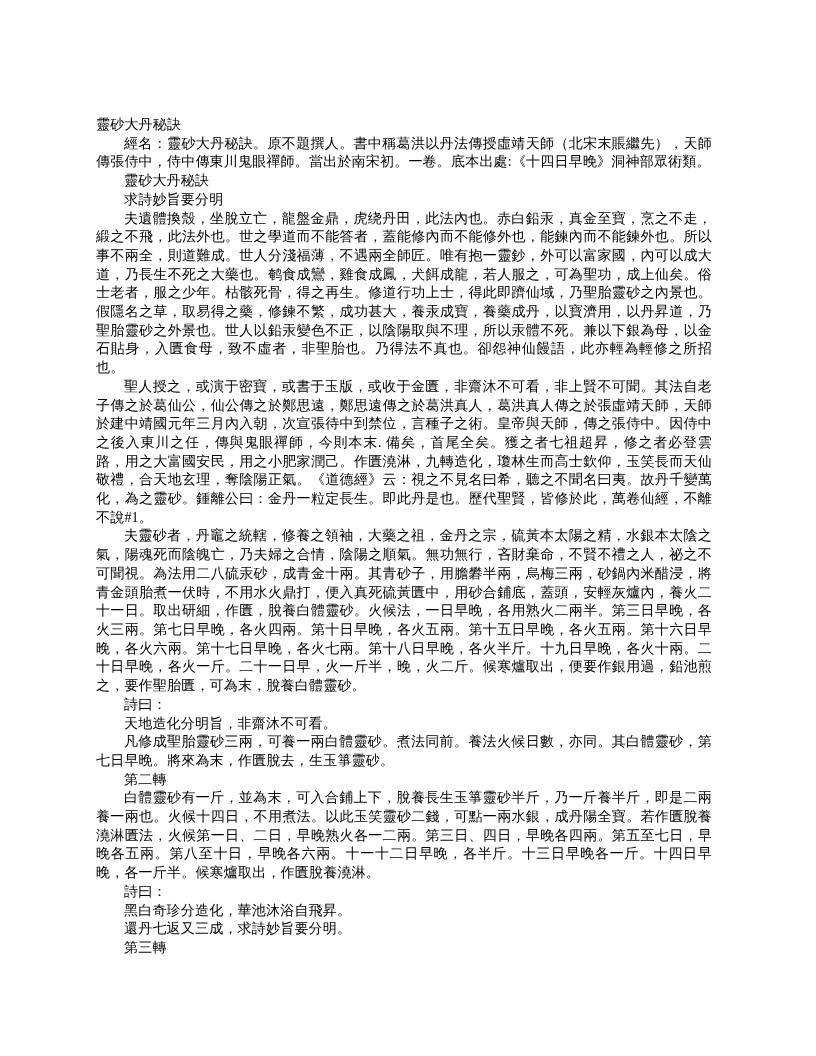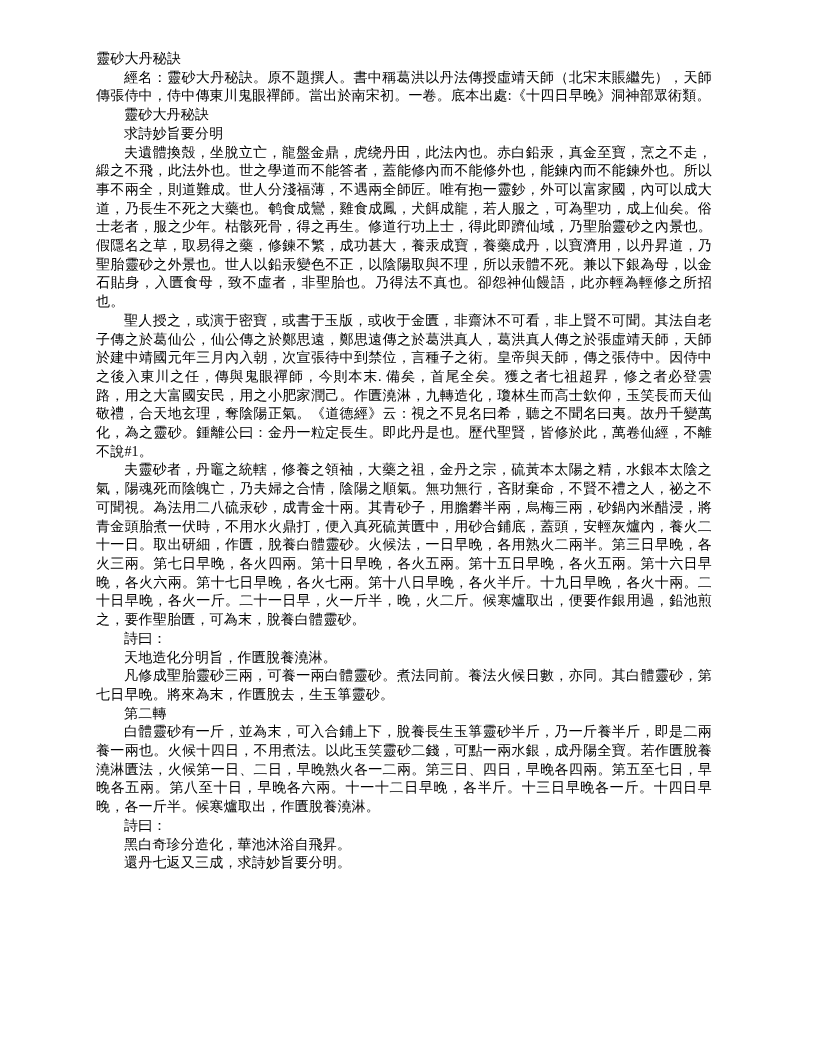--- a/index.html
+++ b/index.html
@@ -11,21 +11,21 @@
     width: 816px;
     height: 1056px;
     overflow: hidden;
     font-family: "Liberation Serif", "DejaVu Serif", serif;
     color: #000000;
   }
   .page {
     box-sizing: border-box;
     width: 804px;
     height: 1056px;
-    padding: 50px 92px 60px 96px;
+    padding: 116px 92px 60px 96px;
     background: #ffffff;
   }
   .doc p {
     margin: 0;
     padding: 0;
     font-size: 14px;
     line-height: 18.7px;
     letter-spacing: 0.2px;
     word-break: break-all;
   }
@@ -47,21 +47,22 @@
 <div class="page">
   <div class="doc">
     <p class="t-title">靈砂大丹秘訣</p>
     <p class="t-para">經名：靈砂大丹秘訣。原不題撰人。書中稱葛洪以丹法傳授虛靖天師（北宋末賬繼先），天師傳張侍中，侍中傳東川鬼眼禪師。當出於南宋初。一卷。底本出處:《十四日早晚》洞神部眾術類。</p>
     <p class="t-line">靈砂大丹秘訣</p>
     <p class="t-line">求詩妙旨要分明</p>
     <p class="t-para">夫遺體換殼，坐脫立亡，龍盤金鼎，虎绕丹田，此法內也。赤白鉛汞，真金至寶，烹之不走，緞之不飛，此法外也。世之學道而不能答者，蓋能修內而不能修外也，能鍊內而不能鍊外也。所以事不兩全，則道難成。世人分淺福薄，不遇兩全師匠。唯有抱一靈鈔，外可以富家國，內可以成大道，乃長生不死之大藥也。鹌食成鸞，雞食成鳳，犬餌成龍，若人服之，可為聖功，成上仙矣。俗士老者，服之少年。枯骸死骨，得之再生。修道行功上士，得此即躋仙域，乃聖胎靈砂之內景也。假隱名之草，取易得之藥，修鍊不繁，成功甚大，養汞成寶，養藥成丹，以寶濟用，以丹昇道，乃聖胎靈砂之外景也。世人以鉛汞變色不正，以陰陽取與不理，所以汞體不死。兼以下銀為母，以金石貼身，入匱食母，致不虛者，非聖胎也。乃得法不真也。卻怨神仙饅語，此亦輕為輕修之所招也。</p>
     <p class="t-para">聖人授之，或演于密寶，或書于玉版，或收于金匱，非齋沐不可看，非上賢不可聞。其法自老子傳之於葛仙公，仙公傳之於鄭思遠，鄭思遠傳之於葛洪真人，葛洪真人傳之於張虛靖天師，天師於建中靖國元年三月內入朝，次宣張待中到禁位，言種子之術。皇帝與天師，傳之張侍中。因侍中之後入東川之任，傳與鬼眼禪師，今則本末. 備矣，首尾全矣。獲之者七祖超昇，修之者必登雲路，用之大富國安民，用之小肥家潤己。作匱澆淋，九轉造化，瓊林生而高士欽仰，玉笑長而天仙敬禮，合天地玄理，奪陰陽正氣。《道德經》云：視之不見名曰希，聽之不聞名曰夷。故丹千變萬化，為之靈砂。鍾離公曰：金丹一粒定長生。即此丹是也。歷代聖賢，皆修於此，萬卷仙經，不離不說#1。</p>
     <p class="t-para">夫靈砂者，丹竈之統轄，修養之領袖，大藥之祖，金丹之宗，硫黃本太陽之精，水銀本太陰之氣，陽魂死而陰魄亡，乃夫婦之合情，陰陽之順氣。無功無行，吝財棄命，不賢不禮之人，祕之不可聞視。為法用二八硫汞砂，成青金十兩。其青砂子，用膽礬半兩，烏梅三兩，砂鍋內米醋浸，將青金頭胎煮一伏時，不用水火鼎打，便入真死硫黃匱中，用砂合鋪底，蓋頭，安輕灰爐內，養火二十一日。取出研細，作匱，脫養白體靈砂。火候法，一日早晚，各用熟火二兩半。第三日早晚，各火三兩。第七日早晚，各火四兩。第十日早晚，各火五兩。第十五日早晚，各火五兩。第十六日早晚，各火六兩。第十七日早晚，各火七兩。第十八日早晚，各火半斤。十九日早晚，各火十兩。二十日早晚，各火一斤。二十一日早，火一斤半，晚，火二斤。候寒爐取出，便要作銀用過，鉛池煎之，要作聖胎匱，可為末，脫養白體靈砂。</p>
     <p class="t-line">詩曰：</p>
-    <p class="t-line">天地造化分明旨，作匱脫養澆淋。</p>
+    <p class="t-line">天地造化分明旨，非齋沐不可看。</p>
     <p class="t-para">凡修成聖胎靈砂三兩，可養一兩白體靈砂。煮法同前。養法火候日數，亦同。其白體靈砂，第七日早晚。將來為末，作匱脫去，生玉箏靈砂。</p>
     <p class="t-line">第二轉</p>
     <p class="t-para">白體靈砂有一斤，並為末，可入合鋪上下，脫養長生玉箏靈砂半斤，乃一斤養半斤，即是二兩養一兩也。火候十四日，不用煮法。以此玉笑靈砂二錢，可點一兩水銀，成丹陽全寶。若作匱脫養澆淋匱法，火候第一日、二日，早晚熟火各一二兩。第三日、四日，早晚各四兩。第五至七日，早晚各五兩。第八至十日，早晚各六兩。十一十二日早晚，各半斤。十三日早晚各一斤。十四日早晚，各一斤半。候寒爐取出，作匱脫養澆淋。</p>
     <p class="t-line">詩曰：</p>
     <p class="t-line">黑白奇珍分造化，華池沐浴自飛昇。</p>
     <p class="t-line">還丹七返又三成，求詩妙旨要分明。</p>
+    <p class="t-line">第三轉</p>
   </div>
 </div>
 
 </body></html>

